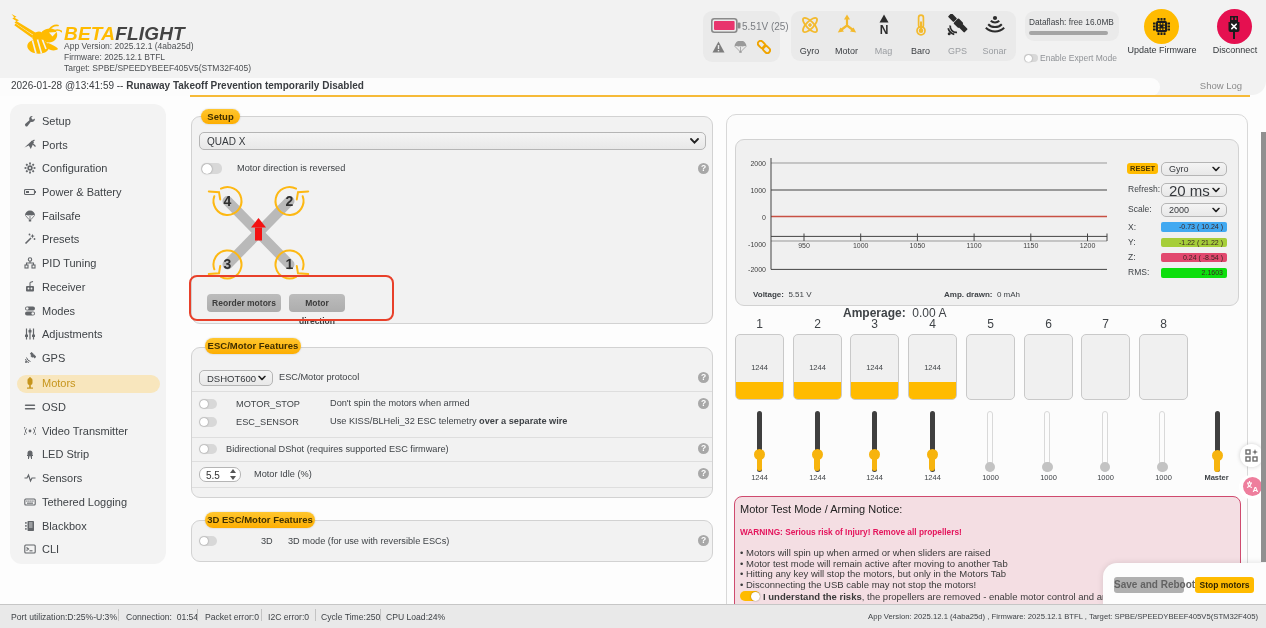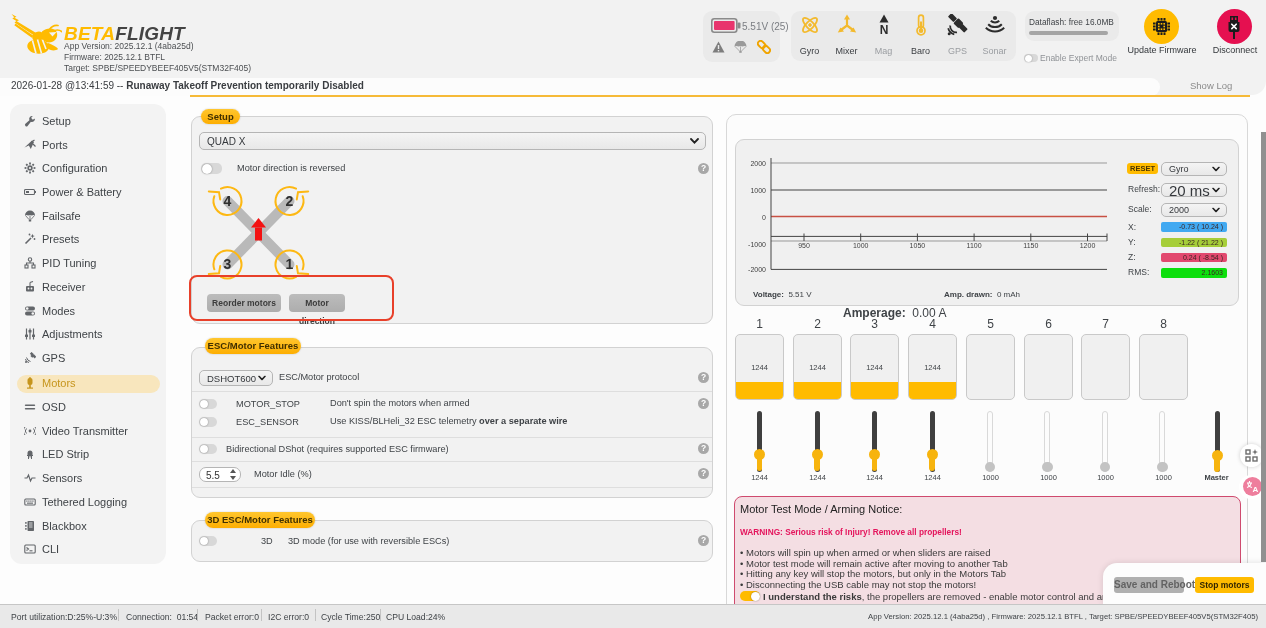--- a/index.html
+++ b/index.html
@@ -5,21 +5,21 @@
 * { margin:0; padding:0; box-sizing:border-box; }
 html,body { width:1266px; height:628px; overflow:hidden; background:#fdfdfd;
   font-family:"Liberation Sans", sans-serif; }
 .abs { position:absolute; }
 body { position:relative; }
 
 #hdr { left:0; top:0; width:1266px; height:95px; background:#f2f2f2; border-radius:0 0 14px 0; }
 #logstrip { left:0; top:78px; width:1160px; height:18px; background:#fcfcfc; border-radius:0 10px 10px 0; }
 #yline { left:190px; top:95px; width:1060px; height:2px; background:#f6ba38; }
 #logtext { left:11px; top:80px; font-size:10px; color:#3a3d41; }
-#showlog { left:1190px; top:80px; width:62px; font-size:9.5px; color:#8b8b8b; text-align:left; }
+#showlog { left:1190px; top:80px; width:62px; font-size:9.5px; color:#8b8b8b; text-align:center; }
 #bfname { left:64px; top:23px; font-size:19px; font-weight:bold; font-style:italic; letter-spacing:0.2px; color:#444; }
 #bfname .y { color:#ffbb00; }
 .hinfo { left:64px; font-size:8.5px; color:#4c4f52; }
 
 .hbox { background:#eaeaea; border-radius:9px; }
 #batbox { left:703px; top:11px; width:77px; height:51px; }
 #senbox { left:791px; top:11px; width:225px; height:50px; }
 #dfbox  { left:1025px; top:11px; width:94px; height:30px; }
 .sensor { position:absolute; top:14px; width:37px; text-align:center; }
 .sensor .lbl { font-size:9px; margin-top:6px; color:#3b3e42; }
@@ -137,21 +137,21 @@
   <svg width="22" height="22" viewBox="0 0 22 22">
       <g stroke="#f3ba2e" stroke-width="2.2" fill="none" stroke-linecap="round">
         <path d="M11 11.5 V3.5 M11 11.5 L5 16 M11 11.5 L17 16"></path>
       </g>
       <g fill="#f3ba2e">
         <polygon points="11,0.5 14,5.5 8,5.5"></polygon>
         <polygon points="1.8,18.5 8,17.5 4.5,13.5"></polygon>
         <polygon points="20.2,18.5 17.5,13.5 14,17.5"></polygon>
       </g>
     </svg>
-  <div class="lbl">Mixer</div>
+  <div class="lbl">Motor</div>
 </div>
 <div class="sensor" style="left:865px">
   <svg width="22" height="22" viewBox="0 0 22 22">
       <polygon points="11,0.5 15.5,8.5 6.5,8.5" fill="#2c2c2c"></polygon>
       <text x="11" y="20" font-family="Liberation Sans, sans-serif" font-size="12" font-weight="bold" fill="#2c2c2c" text-anchor="middle">N</text>
     </svg>
   <div class="lbl off">Mag</div>
 </div>
 <div class="sensor" style="left:902px">
   <svg width="22" height="22" viewBox="0 0 22 22">

